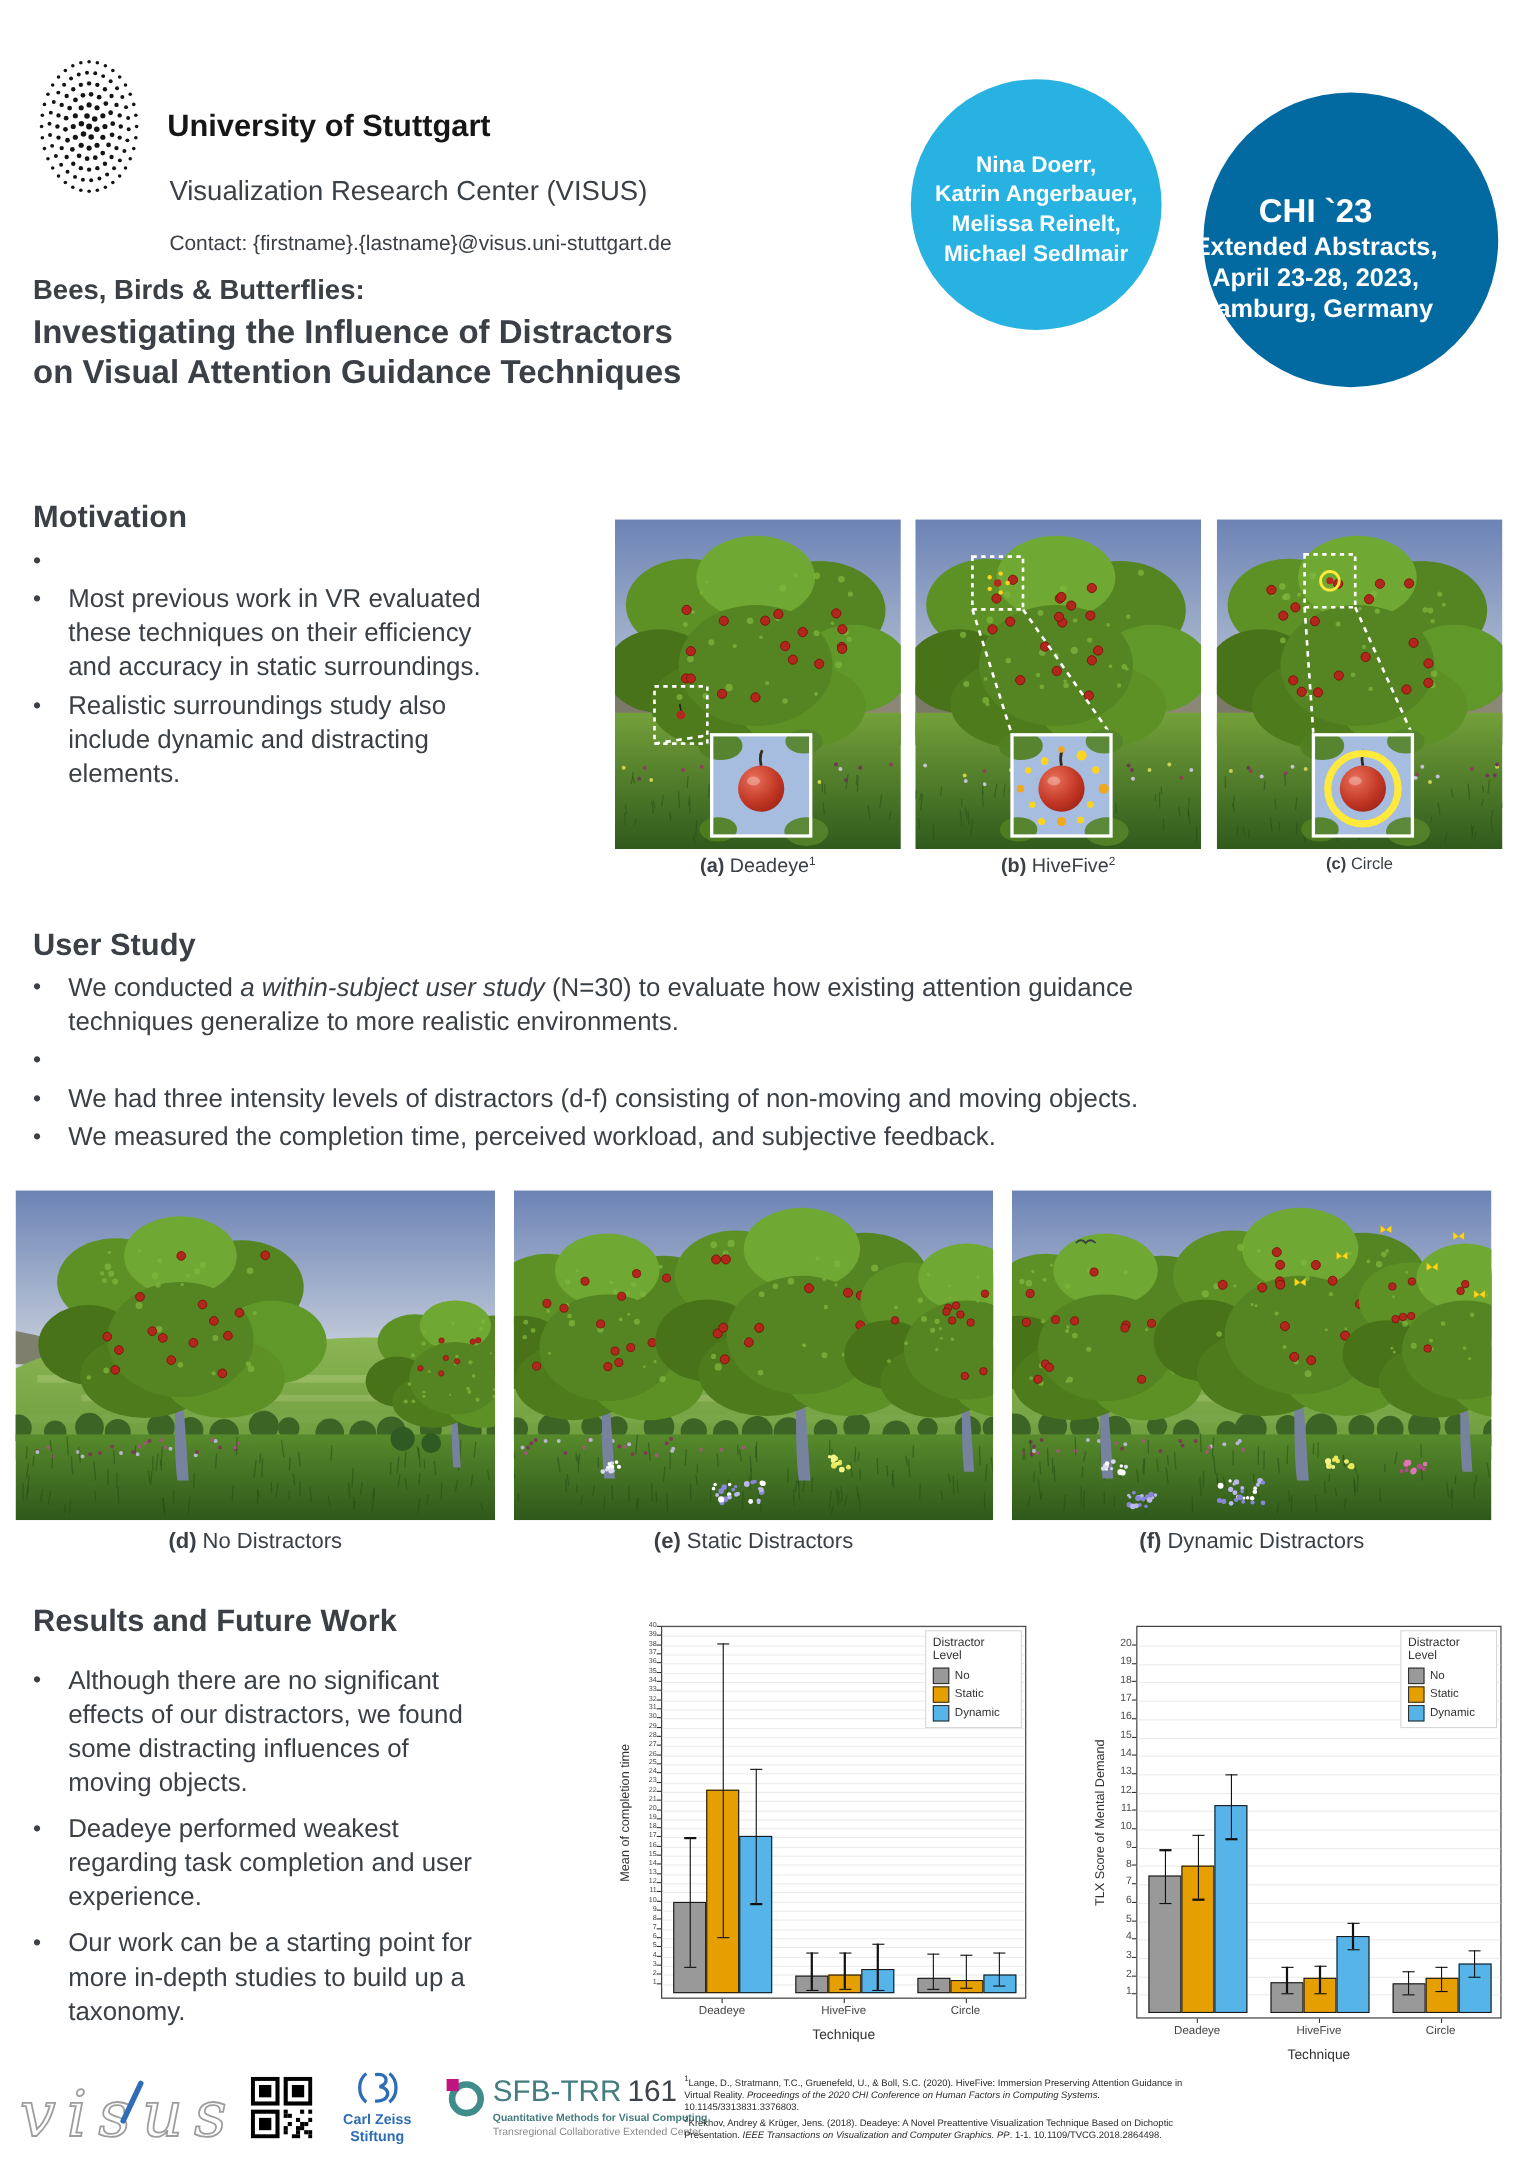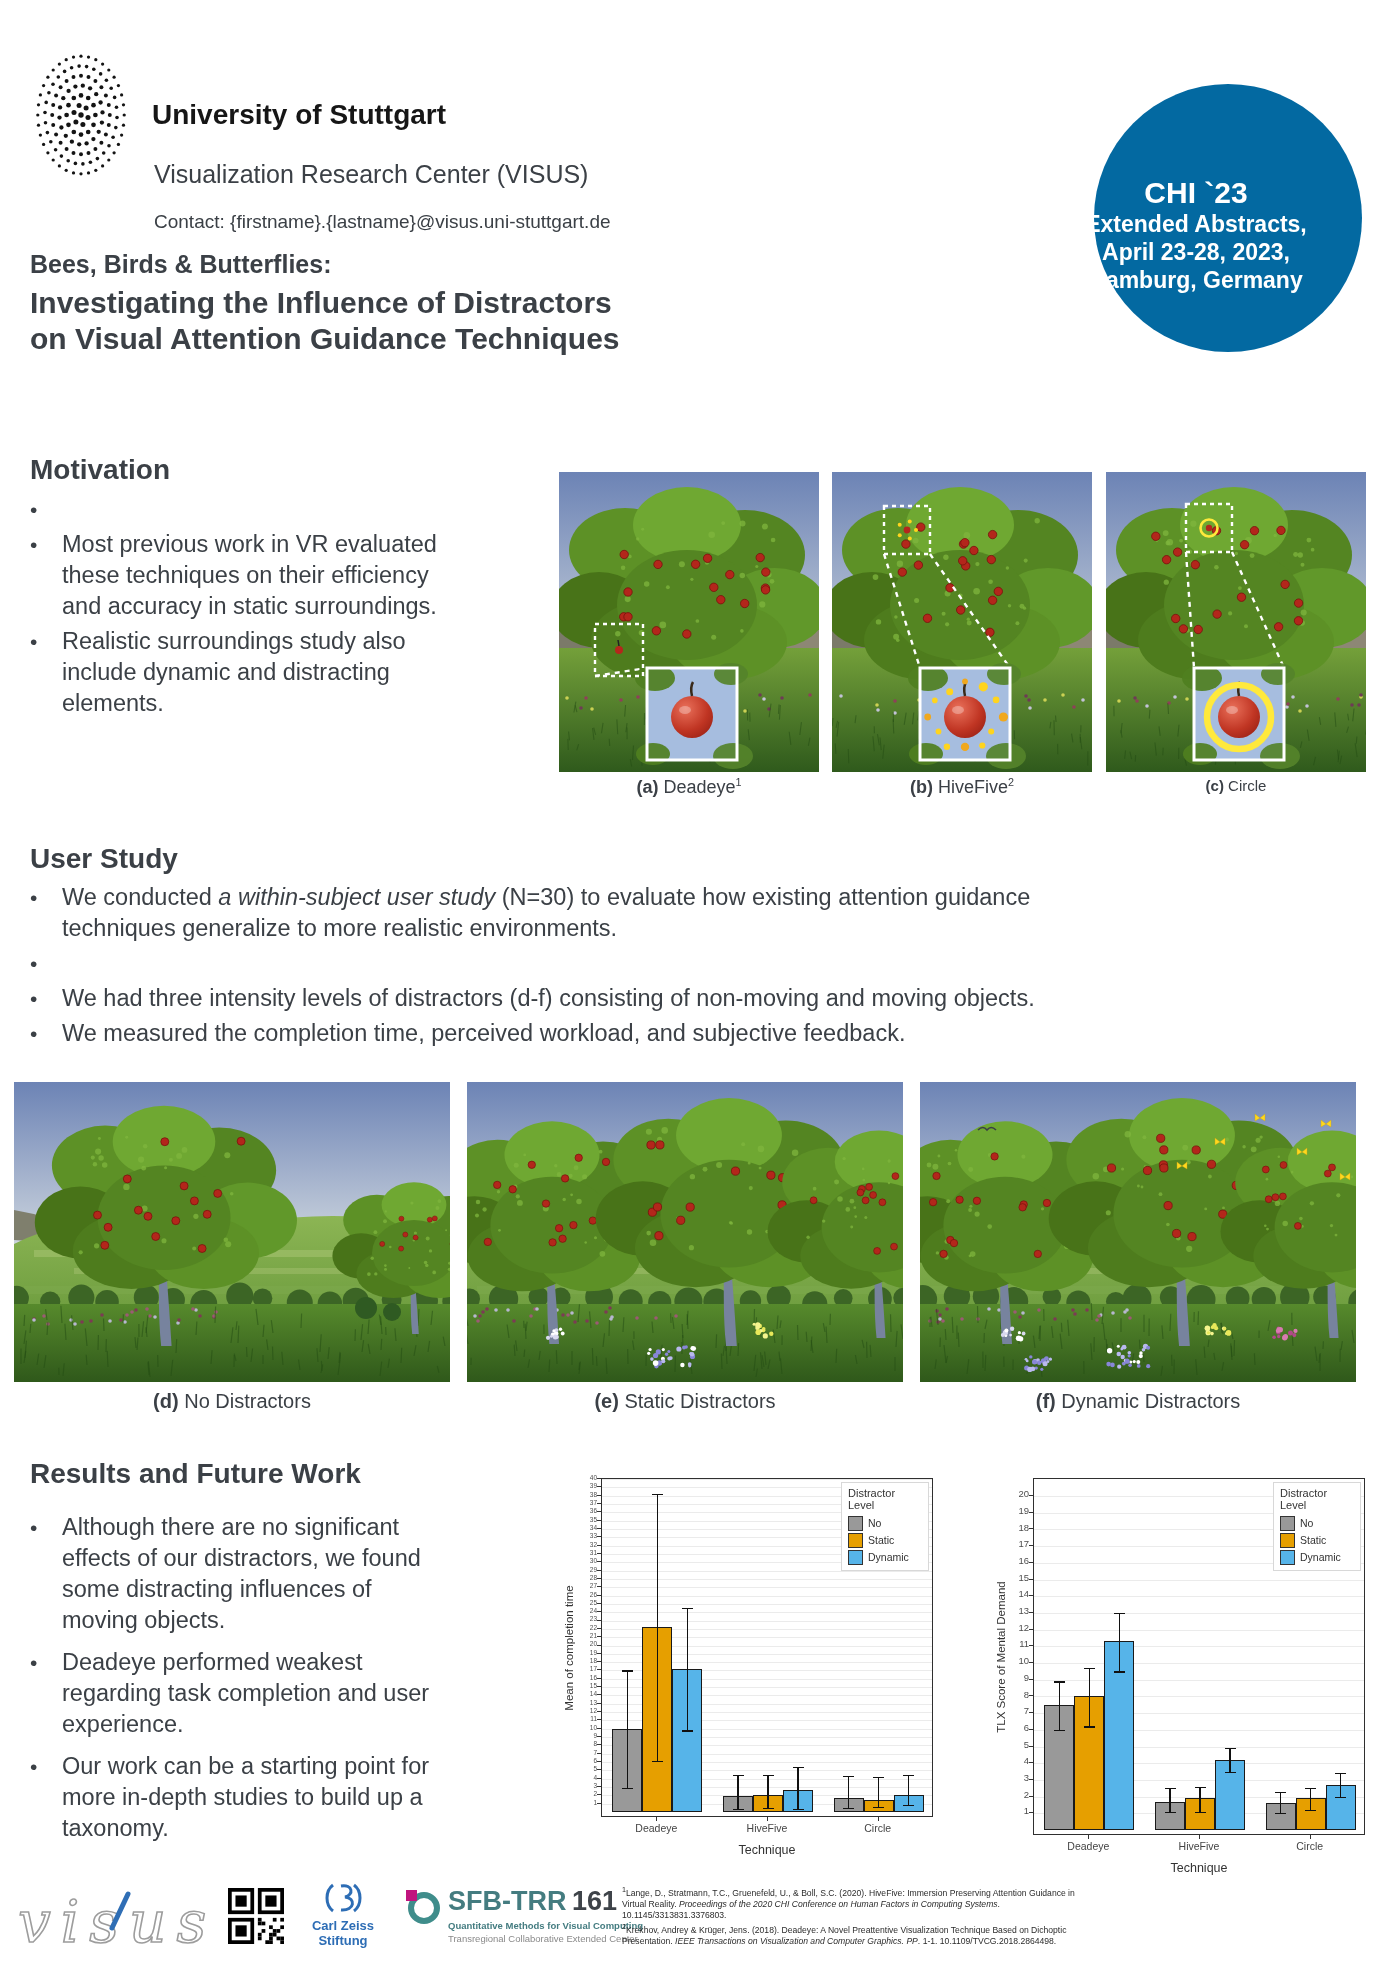--- a/index.html
+++ b/index.html
@@ -161,20 +161,28 @@
 
   <div class="circle circle-dark" style="left: 1094px; top: 84px; width: 268px; height: 268px; background: #0369a1;">
     <div style="position:relative;left:-32px;padding-top:92px">
       <div style="font-size:30px;line-height:34px">CHI `23</div>
       <div style="font-size:23px;line-height:28px">Extended Abstracts,</div>
       <div style="font-size:23px;line-height:28px">April 23-28, 2023,</div>
       <div style="font-size:23px;line-height:28px">Hamburg, Germany</div>
     </div>
   </div>
 
+  <div class="circle circle-cyan" style="left: 828px; top: 72px; width: 228px; height: 228px; background: rgb(39, 178, 226);">
+    <div style="padding-top:64px">
+      <div style="font-size:20.5px;line-height:27px">Nina Doerr,</div>
+      <div style="font-size:20.5px;line-height:27px">Katrin Angerbauer,</div>
+      <div style="font-size:20.5px;line-height:27px">Melissa Reinelt,</div>
+      <div style="font-size:20.5px;line-height:27px">Michael Sedlmair</div>
+    </div>
+  </div>
 
   <div class="abs bold" style="left:30px;top:250px;font-size:25px">Bees, Birds &amp; Butterflies:</div>
   <div class="abs bold" style="left:30px;top:322px;font-size:30px">on Visual Attention Guidance Techniques</div>
   <div class="abs bold" style="left:30px;top:286px;font-size:30px">Investigating the Influence of Distractors</div>
 
   <div class="abs bold" style="left:30px;top:454px;font-size:28px">Motivation</div>
   <div class="abs bullets gap4" style="left:30px;top:494px;width:500px">
       <div class="brow">
         <span class="bdot">•</span>
       </div>
@@ -278,21 +286,21 @@
   </svg></div>
     <div style="font-size:13px;color:#2d6db5;font-weight:bold">Carl Zeiss</div>
     <div style="font-size:13px;color:#2d6db5;font-weight:bold">Stiftung</div>
   </div>
 
   <div class="abs" style="left:404px;top:1886px;width:210px">
     <div class="abs" id="sfb-icon" style="left:0;top:2px"><svg width="38" height="38" viewBox="0 0 38 38">
     <circle cx="20" cy="20" r="13" fill="none" stroke="#3f8d8b" stroke-width="6"></circle>
     <rect x="2" y="2" width="11" height="11" fill="#c0147e"></rect>
   </svg></div>
-    <div class="abs" style="left:44px;top:0;font-size:27px;font-weight:bold;white-space:nowrap">
+    <div class="abs" style="left:44px;top:0;font-size:27px;font-weight:normal;white-space:nowrap">
       <span style="color:#447c80">SFB-TRR</span><span> </span><span style="color:#3e4349">161</span>
     </div>
     <div class="abs" style="left:44px;top:34px;font-size:9.5px;color:#447c80;font-weight:bold;white-space:nowrap">Quantitative Methods for Visual Computing</div>
     <div class="abs" style="left:44px;top:47px;font-size:9.5px;color:#8a8a8a;white-space:nowrap">Transregional Collaborative Extended Center</div>
   </div>
 
   <div class="abs refs" style="left:622px;top:1888px;width:468px;font-size:8.6px;line-height:11px;color:#2b2b2b">
     <p><sup>1</sup>Lange, D., Stratmann, T.C., Gruenefeld, U., &amp; Boll, S.C. (2020). HiveFive: Immersion Preserving Attention Guidance in Virtual Reality. <i>Proceedings of the 2020 CHI Conference on Human Factors in Computing Systems</i>. 10.1145/3313831.3376803.</p>
     <p><sup>2</sup>Krekhov, Andrey &amp; Krüger, Jens. (2018). Deadeye: A Novel Preattentive Visualization Technique Based on Dichoptic Presentation. <i>IEEE Transactions on Visualization and Computer Graphics. PP</i>. 1-1. 10.1109/TVCG.2018.2864498.</p>
   </div>

